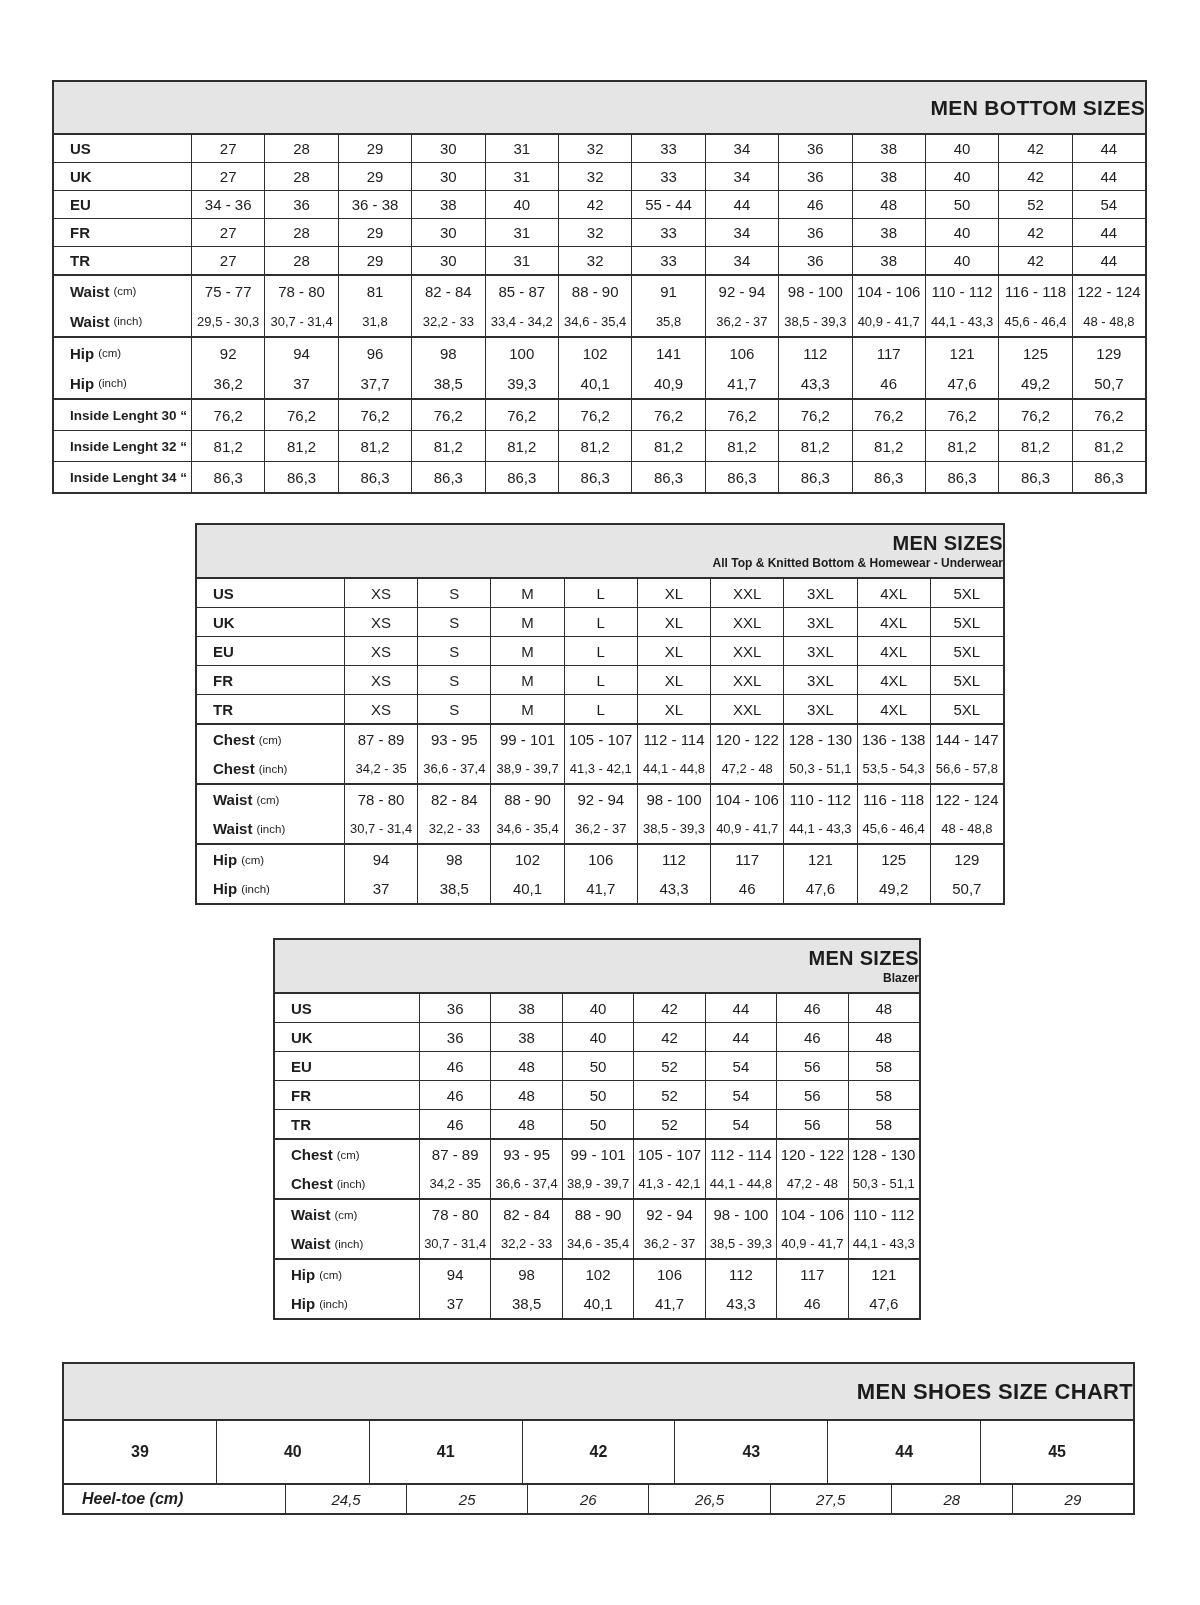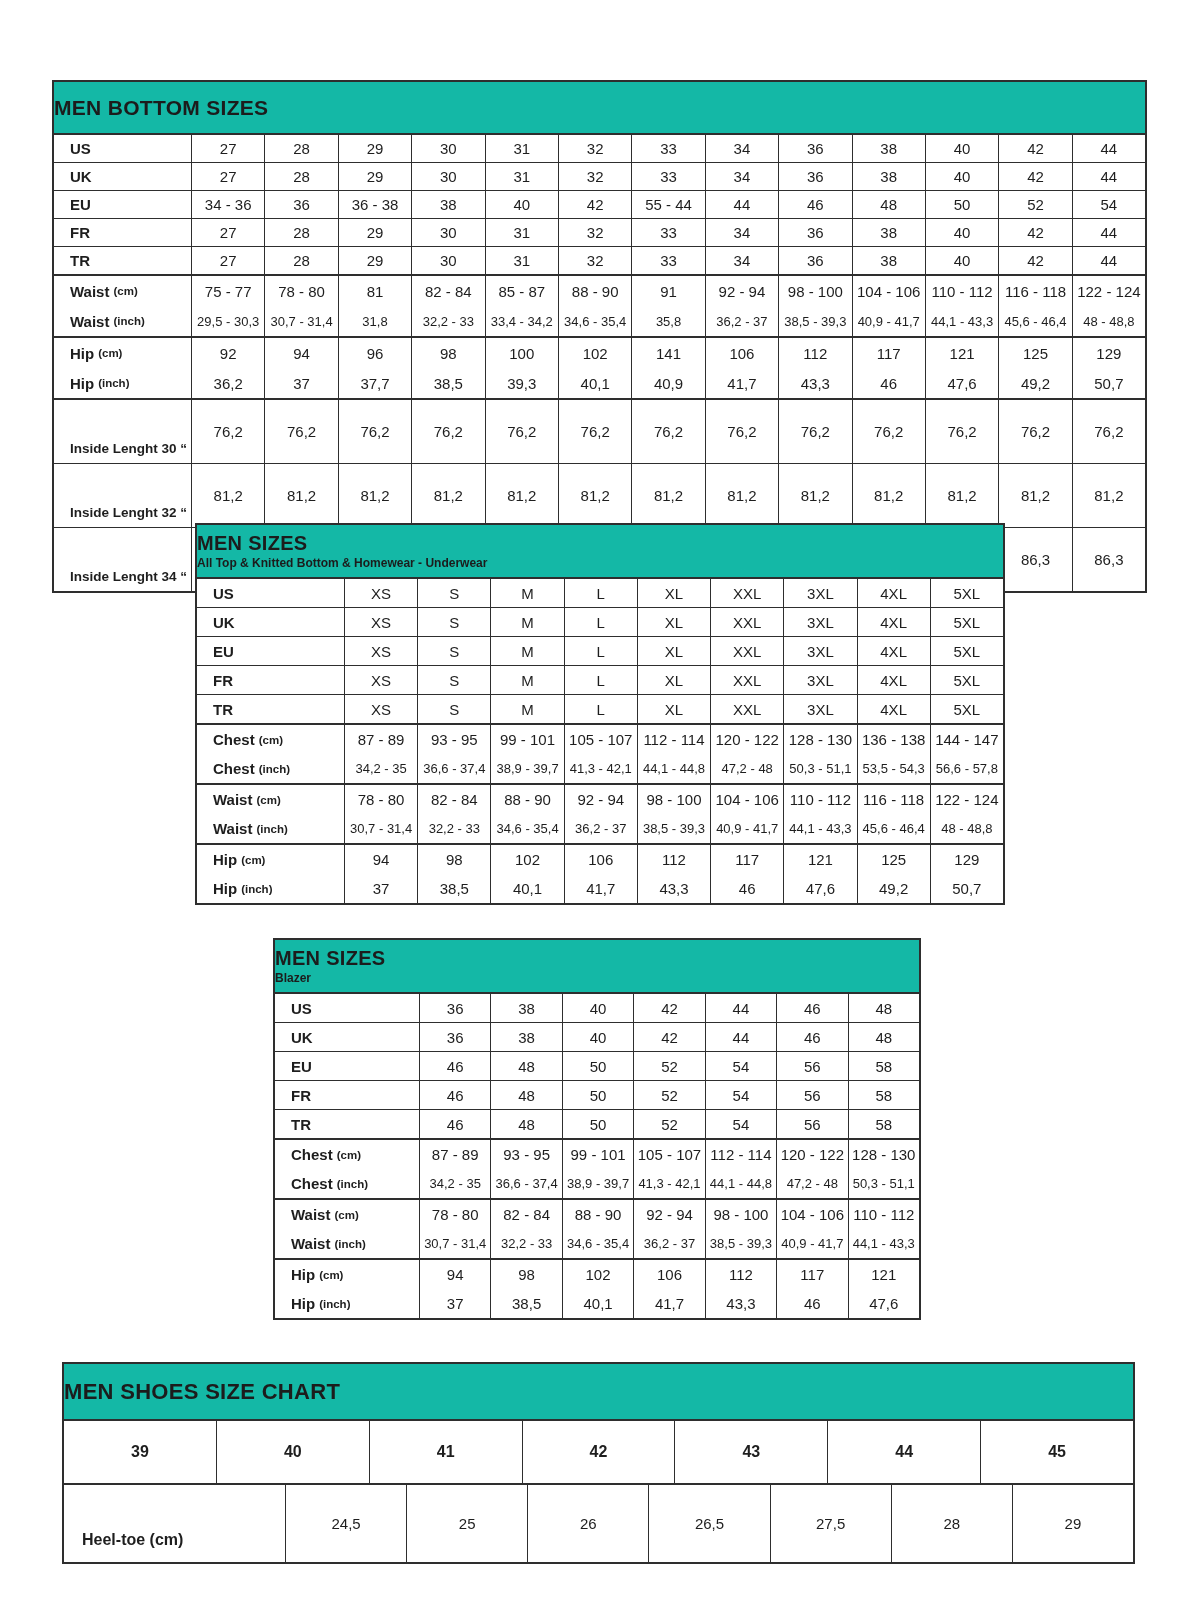--- a/index.html
+++ b/index.html
@@ -6,41 +6,41 @@
   body{
     width:1200px;height:1605px;position:relative;background:#ffffff;
     font-family:"Liberation Sans","DejaVu Sans",sans-serif;color:#1e1e1e;
     -webkit-font-smoothing:antialiased;
   }
   .size-table{
     position:absolute;box-sizing:border-box;background:#ffffff;
     border:2px solid #2e2e2e;
   }
   .tbl-header{
-    background:#14b8a6;border-bottom:2px solid #2e2e2e;
-    display:flex;flex-direction:column;justify-content:center;align-items:flex-start;
+    background:#e5e5e5;border-bottom:2px solid #2e2e2e;
+    display:flex;flex-direction:column;justify-content:center;align-items:flex-end;
     box-sizing:border-box;gap:1px;
   }
   .tbl-title{font-weight:bold;font-size:21px;color:#1c1c1c;letter-spacing:.3px;}
   .tbl-subtitle{font-weight:bold;font-size:12px;color:#1c1c1c;}
   .tbl-body{display:flex;flex-direction:column;border-radius:8px;}
   .group{display:flex;border-bottom:1px solid #2e2e2e;}
   .group.sep-thick{border-bottom-width:2px;}
   .group:last-child{border-bottom:none !important;}
   .cell{
     box-sizing:border-box;border-right:1px solid #2e2e2e;
     display:flex;flex-direction:column;justify-content:center;
   }
   .cell:last-child{border-right:none;}
   .label-cell{flex:none;align-items:flex-start;padding-left:16px;}
   .val-cell{flex:1;align-items:center;}
   .line{display:flex;align-items:center;justify-content:center;font-size:15px;}
   .lab-line{justify-content:flex-start;font-weight:bold;font-size:15px;}
-  .lab-line.compact{font-size:13.5px;margin-top:33px;}
-  .lab-unit{font-weight:bold;font-size:11.5px;margin-left:4px;}
+  .lab-line.compact{font-size:13.5px;}
+  .lab-unit{font-weight:normal;font-size:11.5px;margin-left:4px;}
   .line.small{font-size:13px;}
   .line.boldval{font-weight:bold;font-size:16px;}
 
   
   #t1{left:52px;top:80px;width:1095px;}
   #t1 .tbl-header{height:53px;}
   #t1 .label-cell{width:138px;}
   #t1 .line{height:27px;}
   #t1 .group.double .line{height:30px;}
   #t1 .group:nth-child(n+8) .line{height:30px;}
@@ -62,21 +62,21 @@
   #t3 .group.double .line{height:29px;}
 
   
   #t4{left:62px;top:1362px;width:1073px;}
   #t4 .tbl-header{height:57px;}
   #t4 .tbl-title{font-size:22px;}
   #t4 .label-cell{width:222px;padding-left:18px;}
   #t4 .lab-line{font-size:16px;}
   #t4 .group:not(:last-child){border-bottom-width:2px;}
   #t4 .group:nth-child(1) .line{height:62px;}
-  #t4 .group:nth-child(2) .line{height:44px;}
+  #t4 .group:nth-child(2) .line{height:28px;font-style:italic;}
 </style>
 </head>
 <body>
 
 <section class="size-table" id="t1">
   <header class="tbl-header">
     <div class="tbl-title">MEN BOTTOM SIZES</div>
   </header>
   <div class="tbl-body">
       <div class="group single">

